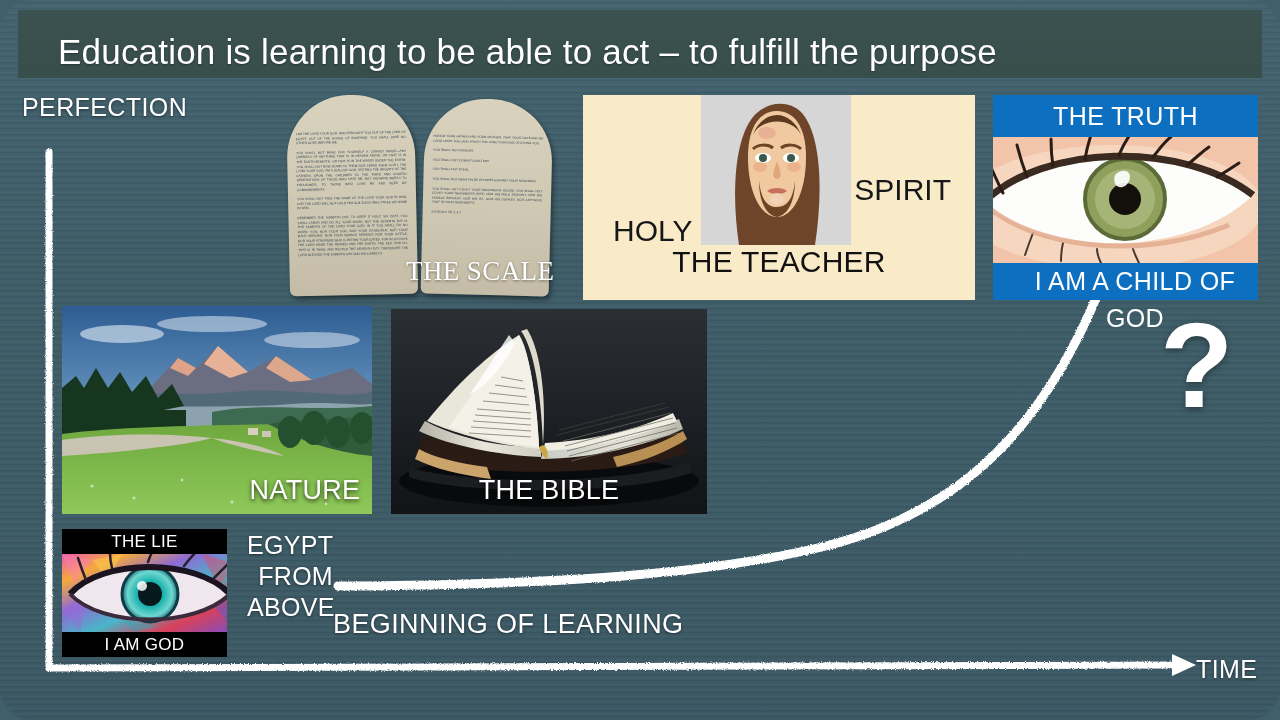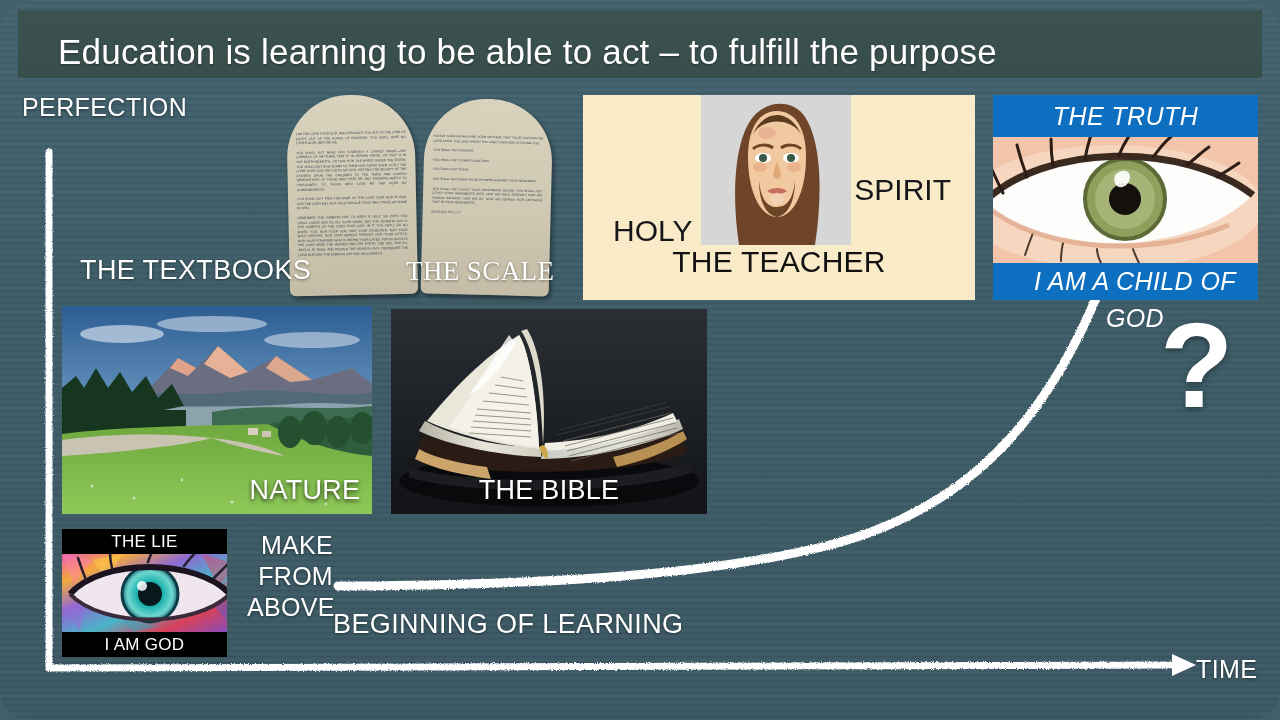--- a/index.html
+++ b/index.html
@@ -77,21 +77,21 @@
     background:linear-gradient(180deg,#d8d8d8 0%,#d2d2d2 100%);
     overflow:hidden;
   }
   .word-holy{position:absolute;left:30px;top:78px;font-size:30px;color:#15171a;margin-top:41px;}
   .word-spirit{position:absolute;right:24px;top:78px;font-size:30px;color:#15171a;}
   #cap-teacher{
     position:absolute;left:0;right:0;top:150px;text-align:center;
     font-size:30px;color:#111;letter-spacing:.2px;
   }
   
-  #truth-panel{position:absolute;left:993px;top:95px;width:265px;height:205px;font-style:italic;}
+  #truth-panel{position:absolute;left:993px;top:95px;width:265px;height:205px;}
   .band{
     background:#0d6fc0;color:#fff;text-align:center;
     font-size:25px;letter-spacing:.4px;
   }
   #band-top{height:42px;line-height:42px;}
   #band-bottom{height:37px;line-height:37px;position:absolute;bottom:0;left:0;right:0;padding-left:19px;}
   #eye-photo{position:absolute;left:0;top:42px;width:265px;height:126px;overflow:hidden;background:#f1c6ae;}
   
   #question-mark{
     position:absolute;left:1160px;top:305px;
@@ -166,21 +166,20 @@
         <p>HONOR YOUR FATHER AND YOUR MOTHER, THAT YOUR DAYS MAY BE LONG UPON THE LAND WHICH THE LORD YOUR GOD IS GIVING YOU.</p>
         <p>YOU SHALL NOT MURDER.</p>
         <p>YOU SHALL NOT COMMIT ADULTERY.</p>
         <p>YOU SHALL NOT STEAL.</p>
         <p>YOU SHALL NOT BEAR FALSE WITNESS AGAINST YOUR NEIGHBOR.</p>
         <p>YOU SHALL NOT COVET YOUR NEIGHBOR'S HOUSE; YOU SHALL NOT COVET YOUR NEIGHBOR'S WIFE, NOR HIS MALE SERVANT, NOR HIS FEMALE SERVANT, NOR HIS OX, NOR HIS DONKEY, NOR ANYTHING THAT IS YOUR NEIGHBOR'S.</p>
         <p class="tablet-ref">EXODUS 20:1-17</p>
       </div>
     </div>
   </div>
-  <div class="axis-label" id="label-textbooks">THE TEXTBOOKS</div>
   <div class="axis-label" id="label-scale">THE SCALE</div>
 
   <div id="teacher-panel">
     <div id="teacher-img">
       <svg viewBox="0 0 150 150" width="150" height="150">
         <rect x="0" y="0" width="150" height="150" fill="#d6d6d6"></rect>
         <path d="M38,150 C30,96 34,44 52,22 C66,5 92,4 104,22 C120,46 122,98 114,150 Z" fill="#6e4528"></path>
         <path d="M47,62 C47,30 60,16 76,16 C92,16 105,30 105,62 C105,98 92,122 76,122 C60,122 47,98 47,62 Z" fill="#f0c9a0"></path>
         <path d="M52,40 C60,22 92,22 100,40 C96,28 86,20 76,20 C66,20 56,28 52,40 Z" fill="#5c3a20"></path>
         <ellipse cx="62" cy="63" rx="8" ry="5" fill="#fff"></ellipse>
@@ -390,18 +389,18 @@
           <path d="M86,8 C88,2 90,-2 92,-6"></path>
           <path d="M122,12 C128,4 132,0 136,-4"></path>
           <path d="M152,24 C160,16 164,12 168,8"></path>
         </g>
       </svg>
     </div>
     <div class="lie-band" id="lie-bottom">I AM GOD</div>
   </div>
 
   <div id="birth-block">
-    <div class="nowrap">MAKE</div>
+    <div class="nowrap">EGYPT</div>
     <div class="nowrap">FROM</div>
     <div class="nowrap">ABOVE</div>
   </div>
 
 </div>
 
 </body></html>

